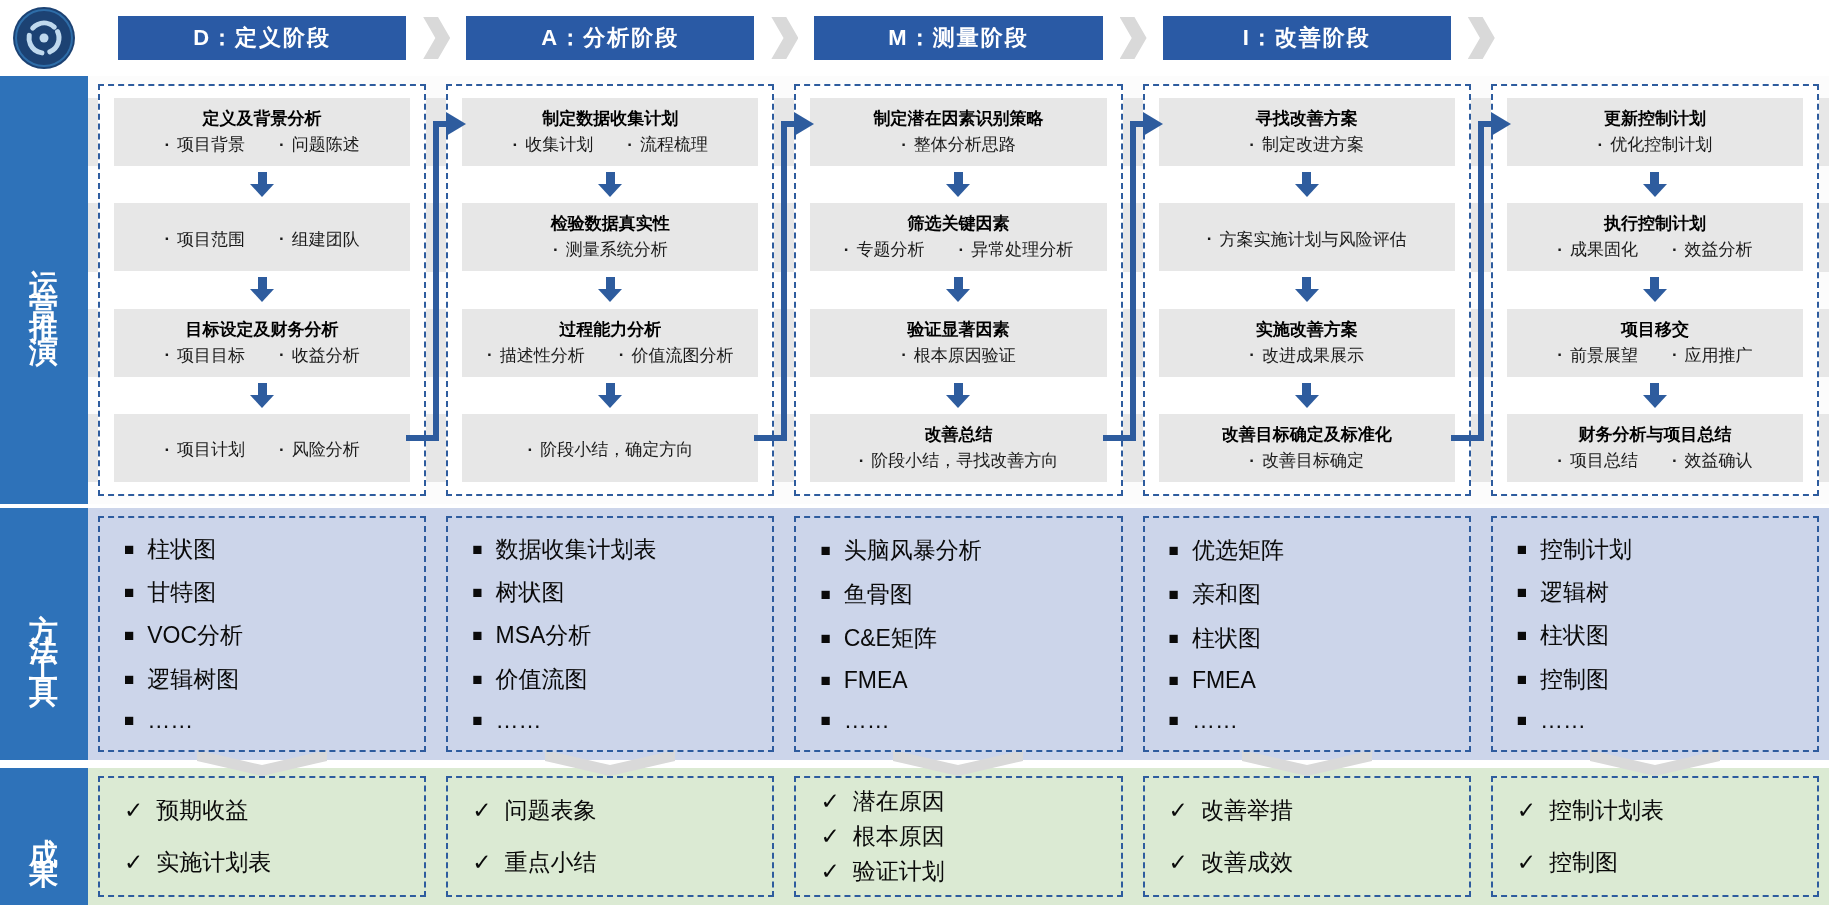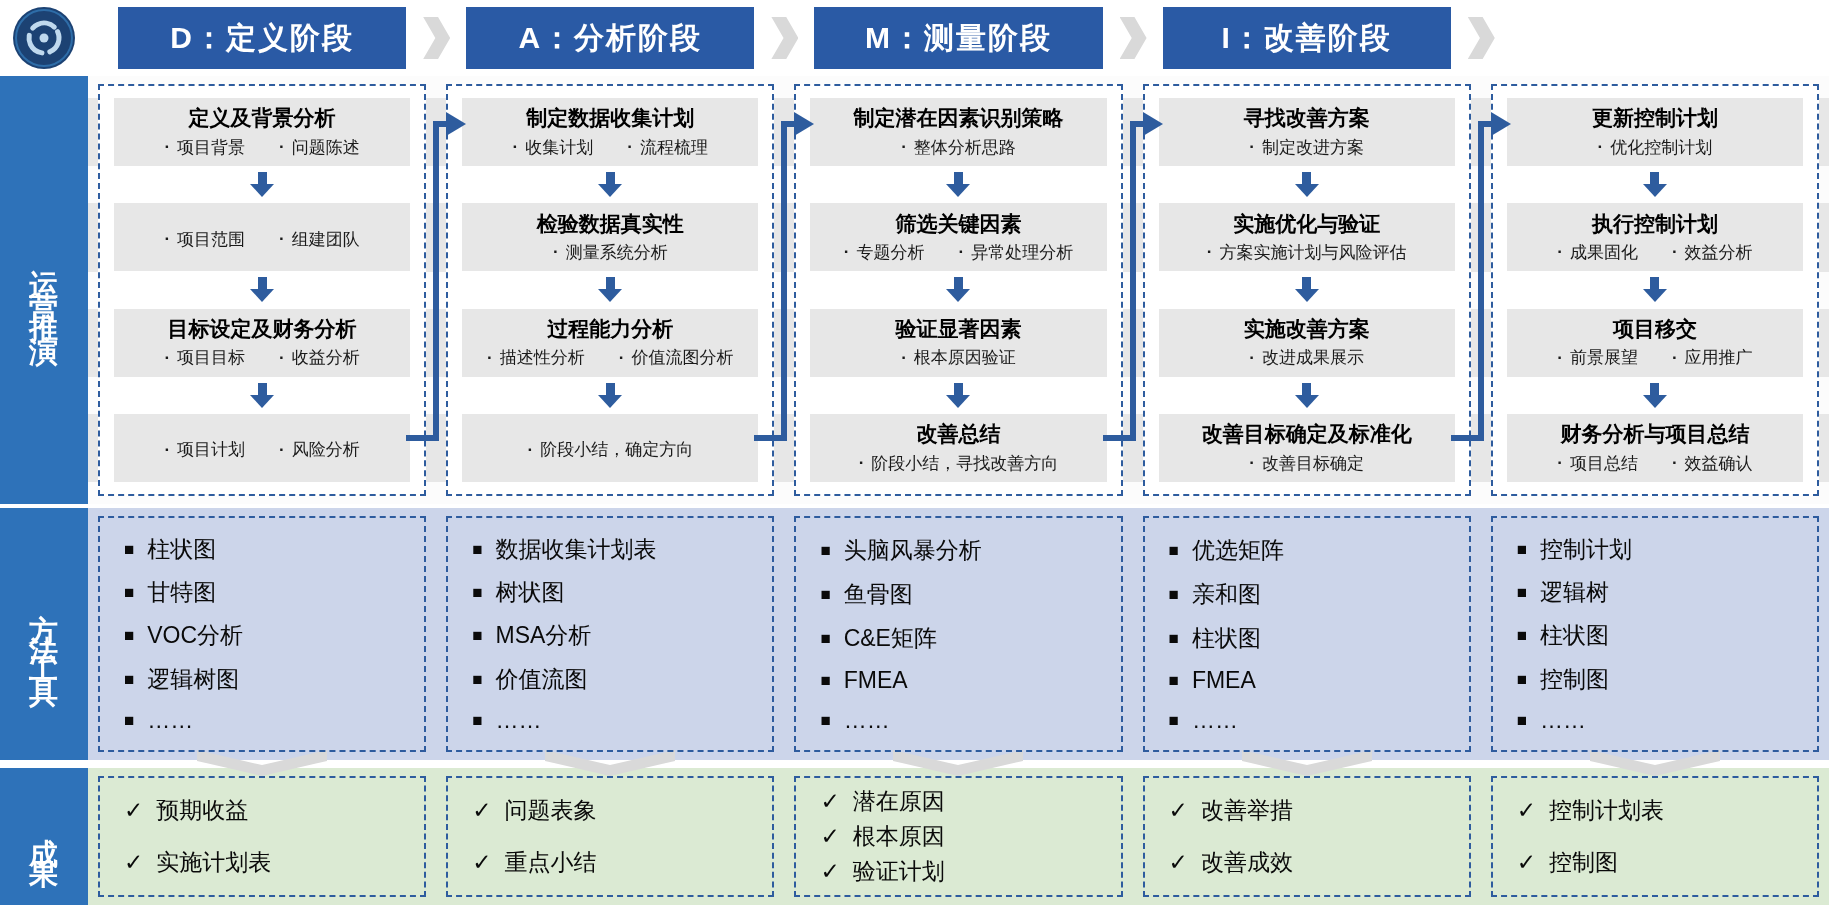--- a/index.html
+++ b/index.html
@@ -29,27 +29,27 @@
   }
   .phase-cell {
     position: relative;
     display: flex;
     align-items: center;
     height: 100%;
   }
   .phase-header {
     flex: 1;
     margin: 0 30px;
-    height: 62px;
+    height: 44px;
     background: var(--header-blue);
     color: #fff;
     display: flex;
     align-items: center;
     justify-content: center;
-    font-size: 30px;
+    font-size: 22px;
     font-weight: bold;
     letter-spacing: 2px;
   }
   .chevron-right {
     position: absolute;
     right: -14px;
     top: 50%;
     transform: translateY(-50%);
     width: 27px;
     height: 42px;
@@ -113,21 +113,21 @@
   }
   .step {
     height: 68px;
     background: var(--step-bg);
     display: flex;
     flex-direction: column;
     justify-content: center;
     text-align: center;
     padding: 4px;
   }
-  .step-title { font-size: 21px; font-weight: bold; color: #000; line-height: 1.25; }
+  .step-title { font-size: 17px; font-weight: bold; color: #000; line-height: 1.25; }
   .step-bullets {
     display: flex;
     justify-content: center;
     gap: 34px;
     margin-top: 4px;
     font-size: 17px;
     color: #1a1a1a;
   }
   .bullet-item { display: inline-flex; align-items: center; gap: 7px; white-space: nowrap; }
   .dot { font-weight: bold; }
@@ -413,21 +413,20 @@
     <span class="dot">·</span>
     <span>制定改进方案</span>
   </span>
           </div>
   </div>
         <div class="down-arrow">
     <span class="da-stem"></span>
     <span class="da-head"></span>
   </div>
         <div class="step">
-    <div class="step-title">实施优化与验证</div>
     <div class="step-bullets">
             <span class="bullet-item">
     <span class="dot">·</span>
     <span>方案实施计划与风险评估</span>
   </span>
           </div>
   </div>
         <div class="down-arrow">
     <span class="da-stem"></span>
     <span class="da-head"></span>

